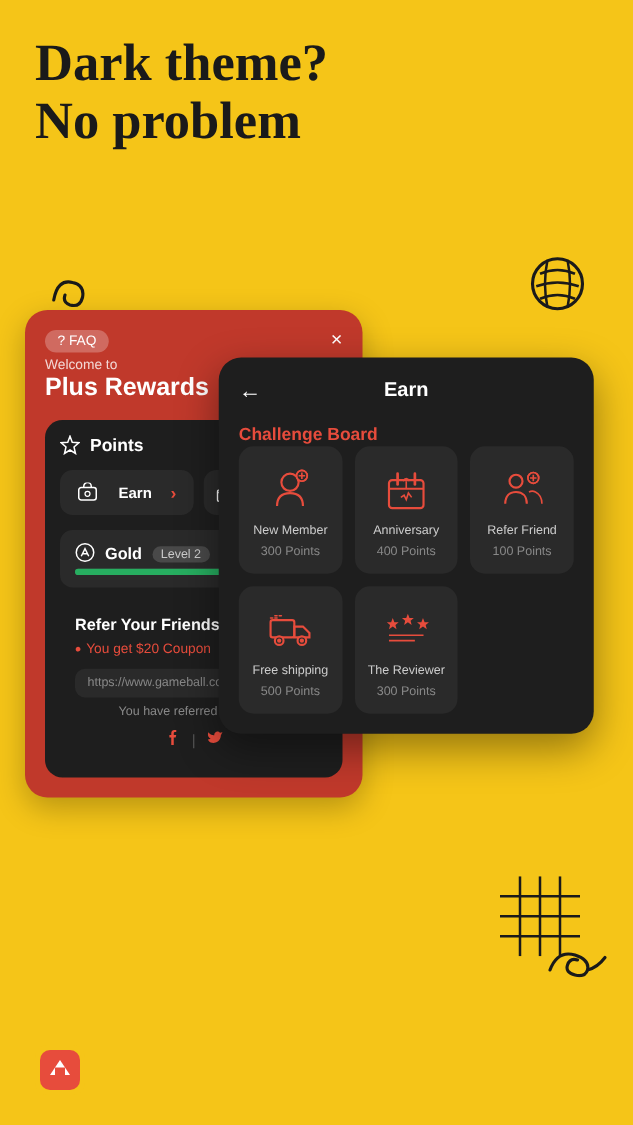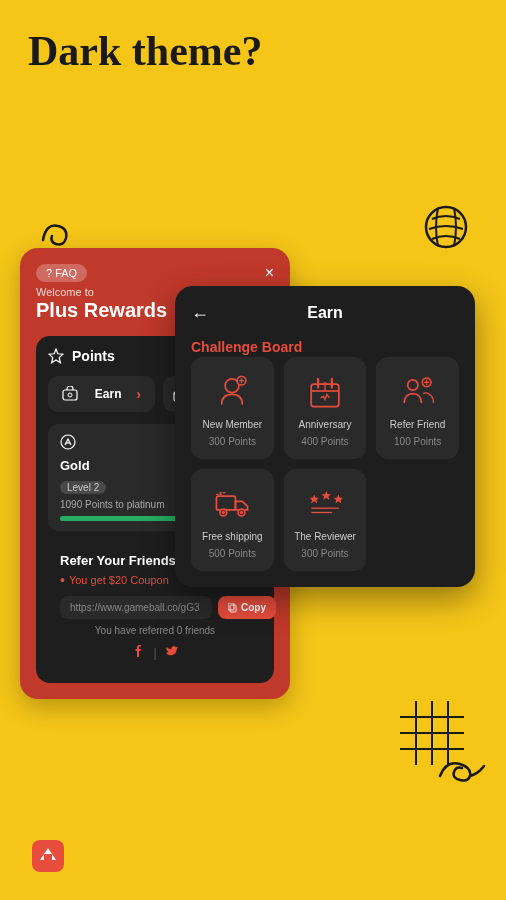--- a/index.html
+++ b/index.html
@@ -158,24 +158,23 @@
       gap: 6px;
     }
     .gold-row {
       background: #2a2a2a;
       border-radius: 10px;
       padding: 10px 12px;
       margin-bottom: 12px;
     }
     .gold-top {
       display: flex;
-      align-items: flex-start;
+      align-items: flex-end;
       gap: 8px;
       margin-bottom: 5px;
-      flex-direction: column;
     }
     .gold-label {
       color: #fff;
       font-size: 13px;
       font-weight: 700;
     }
     .level-badge {
       background: rgba(255,255,255,0.15);
       border-radius: 8px;
       padding: 1px 7px;
@@ -373,20 +372,21 @@
       font-weight: 800;
       color: #1a1a1a;
       font-family: Georgia, serif;
     }
   </style>
 </head>
 <body>
 
 <div class="header-text">
   <h1>Dark theme?</h1>
+  <h1>No problem</h1>
 </div>
 
 <div class="deco-ball">
   <svg viewBox="0 0 44 44" fill="none">
     <circle cx="22" cy="22" r="20" stroke="#1a1a1a" stroke-width="2.5"></circle>
     <path d="M8 14 Q22 8 36 14" stroke="#1a1a1a" stroke-width="2" fill="none"></path>
     <path d="M5 24 Q22 18 39 24" stroke="#1a1a1a" stroke-width="2" fill="none"></path>
     <path d="M8 34 Q22 28 36 34" stroke="#1a1a1a" stroke-width="2" fill="none"></path>
     <path d="M14 3 Q10 22 14 41" stroke="#1a1a1a" stroke-width="2" fill="none"></path>
     <path d="M30 3 Q34 22 30 41" stroke="#1a1a1a" stroke-width="2" fill="none"></path>
@@ -460,21 +460,20 @@
     <div class="gold-row">
       <div class="gold-top">
         <svg width="16" height="16" viewBox="0 0 16 16" fill="none">
           <circle cx="8" cy="8" r="7" stroke="#fff" stroke-width="1.2" fill="none"></circle>
           <path d="M5 11L8 5L11 11" stroke="#fff" stroke-width="1.2" fill="none"></path>
           <line x1="6" y1="9" x2="10" y2="9" stroke="#fff" stroke-width="1.2"></line>
         </svg>
         <span class="gold-label">Gold</span>
         <span class="level-badge">Level 2</span>
       </div>
-      <div class="gold-sub">1090 Points to platinum</div>
       <div class="progress-bar-bg">
         <div class="progress-bar-fill"></div>
       </div>
     </div>
 
     <div class="refer-section">
       <div class="refer-title">Refer Your Friends</div>
       <div class="refer-desc">You get $20 Coupon</div>
       <div class="refer-link-row">
         <input class="refer-link-input" type="text" readonly="" value="https://www.gameball.co/gG3" style="">

